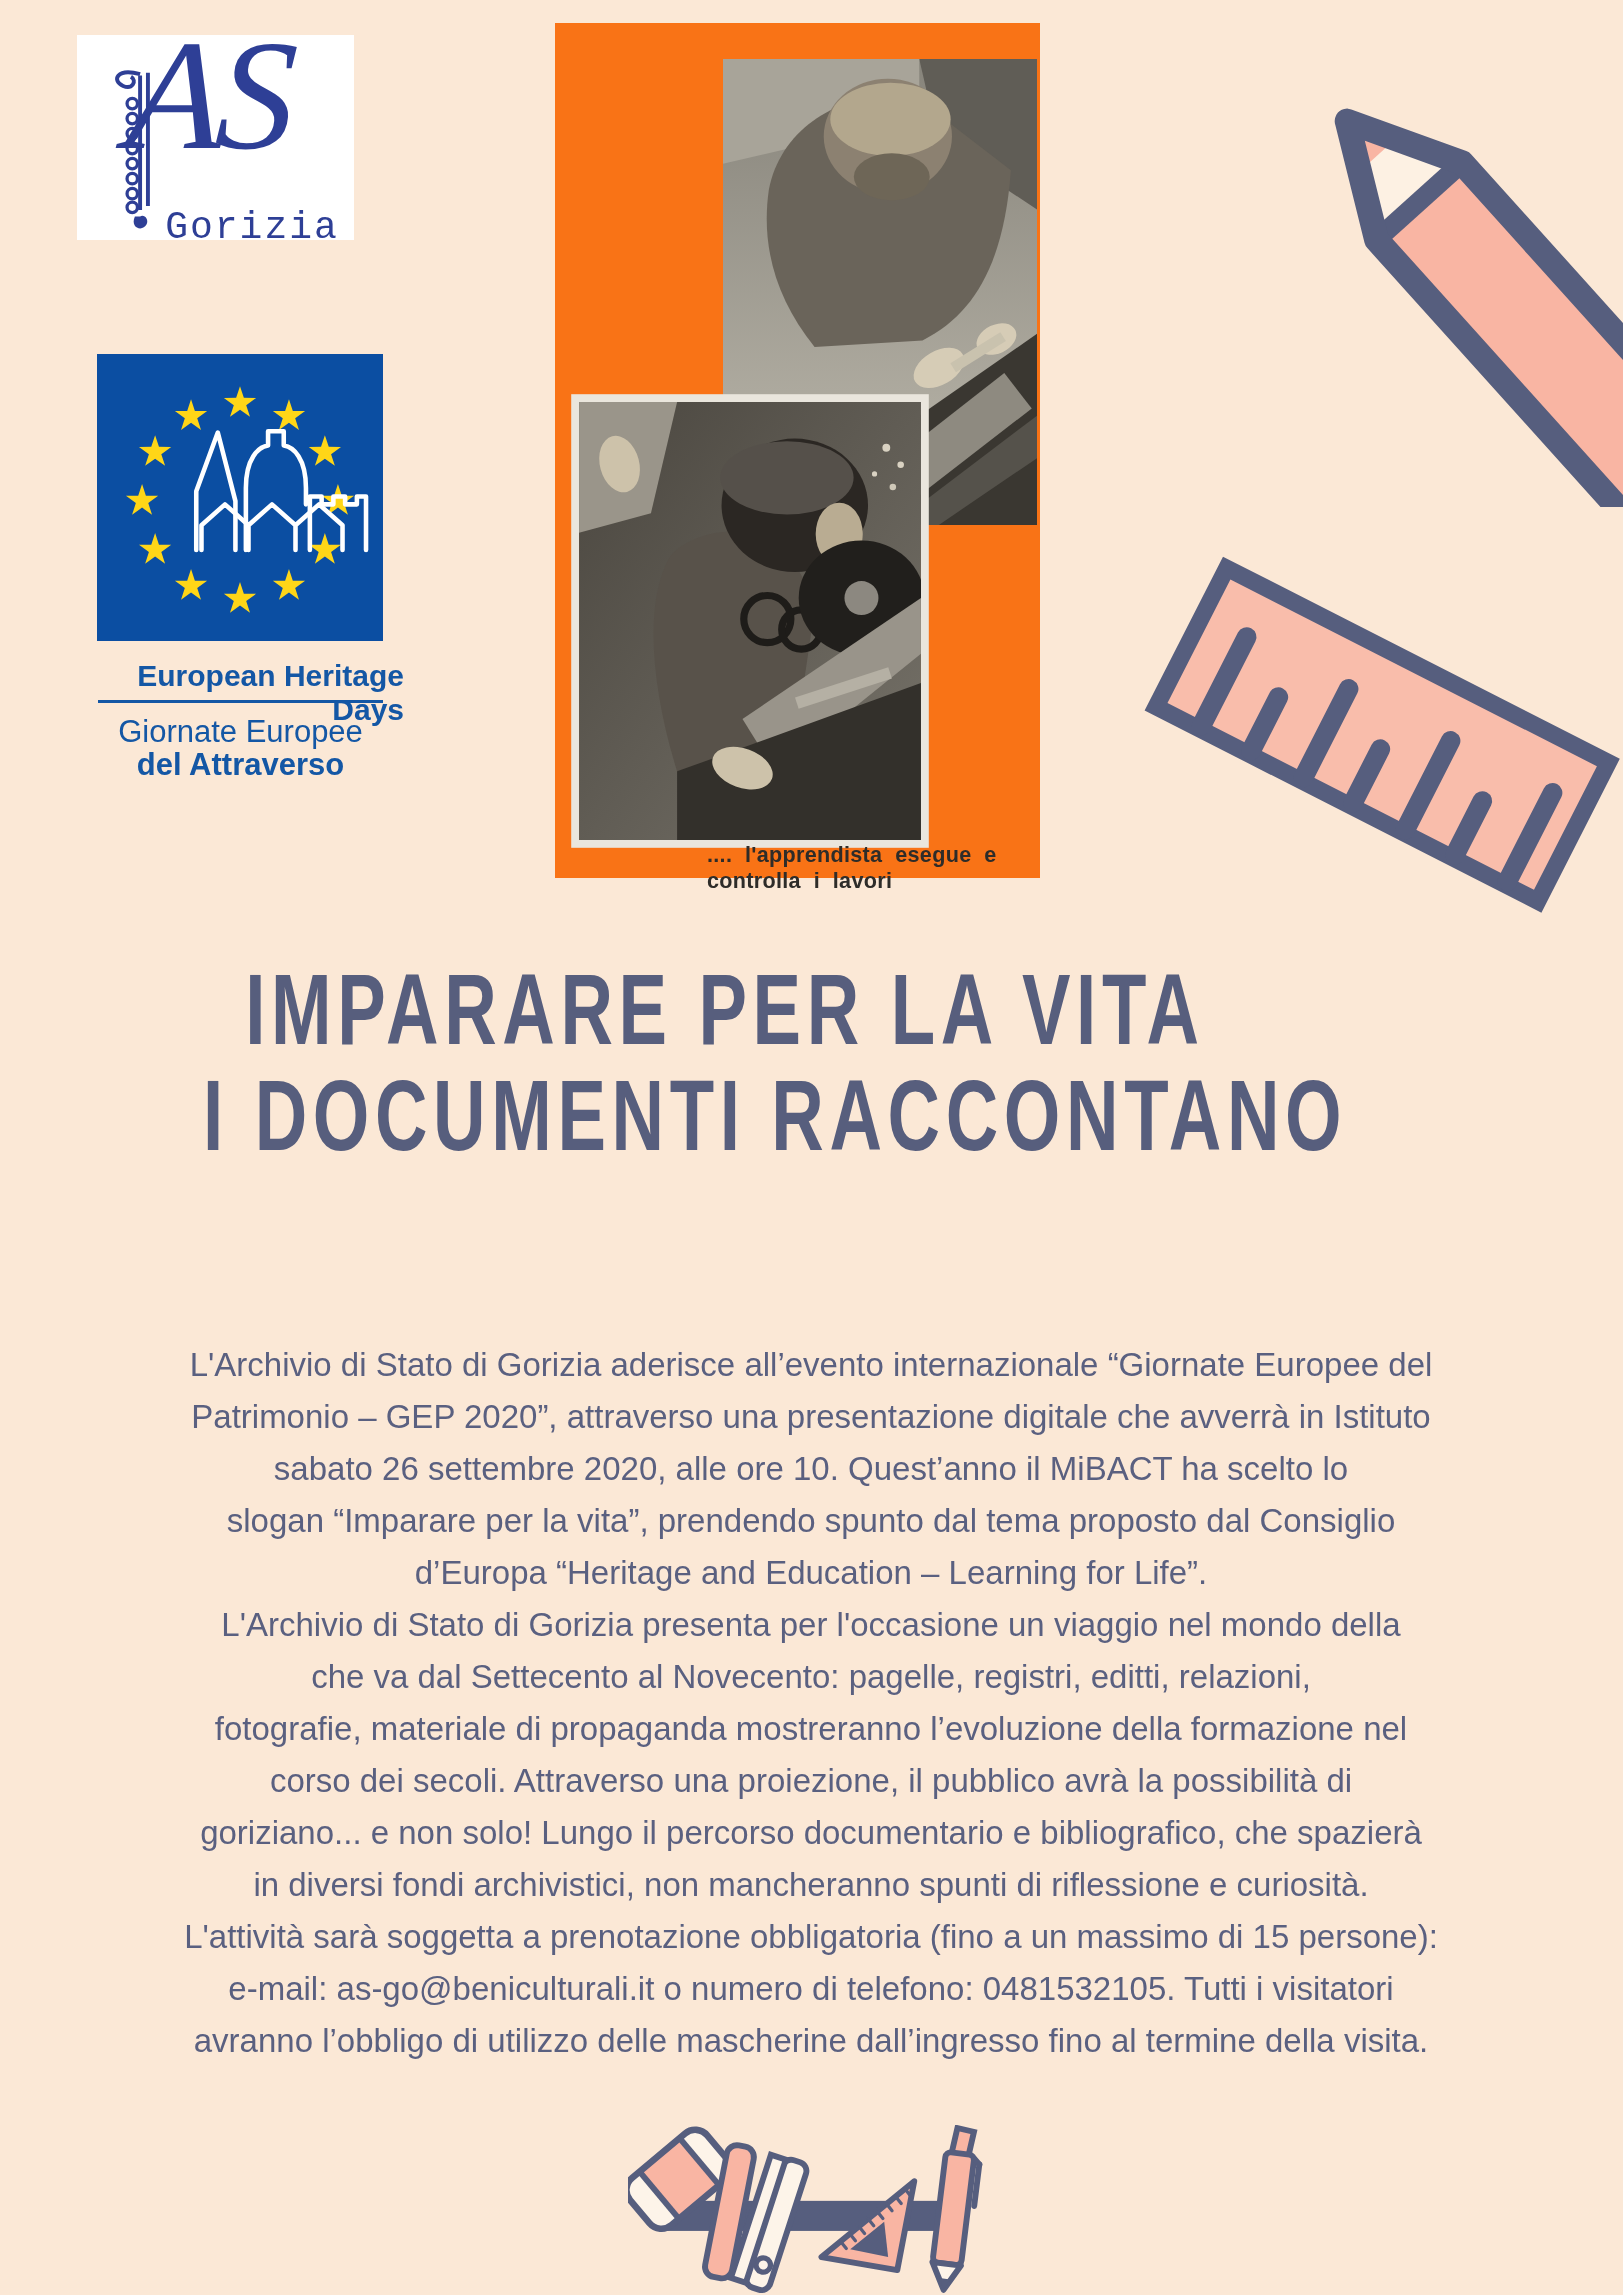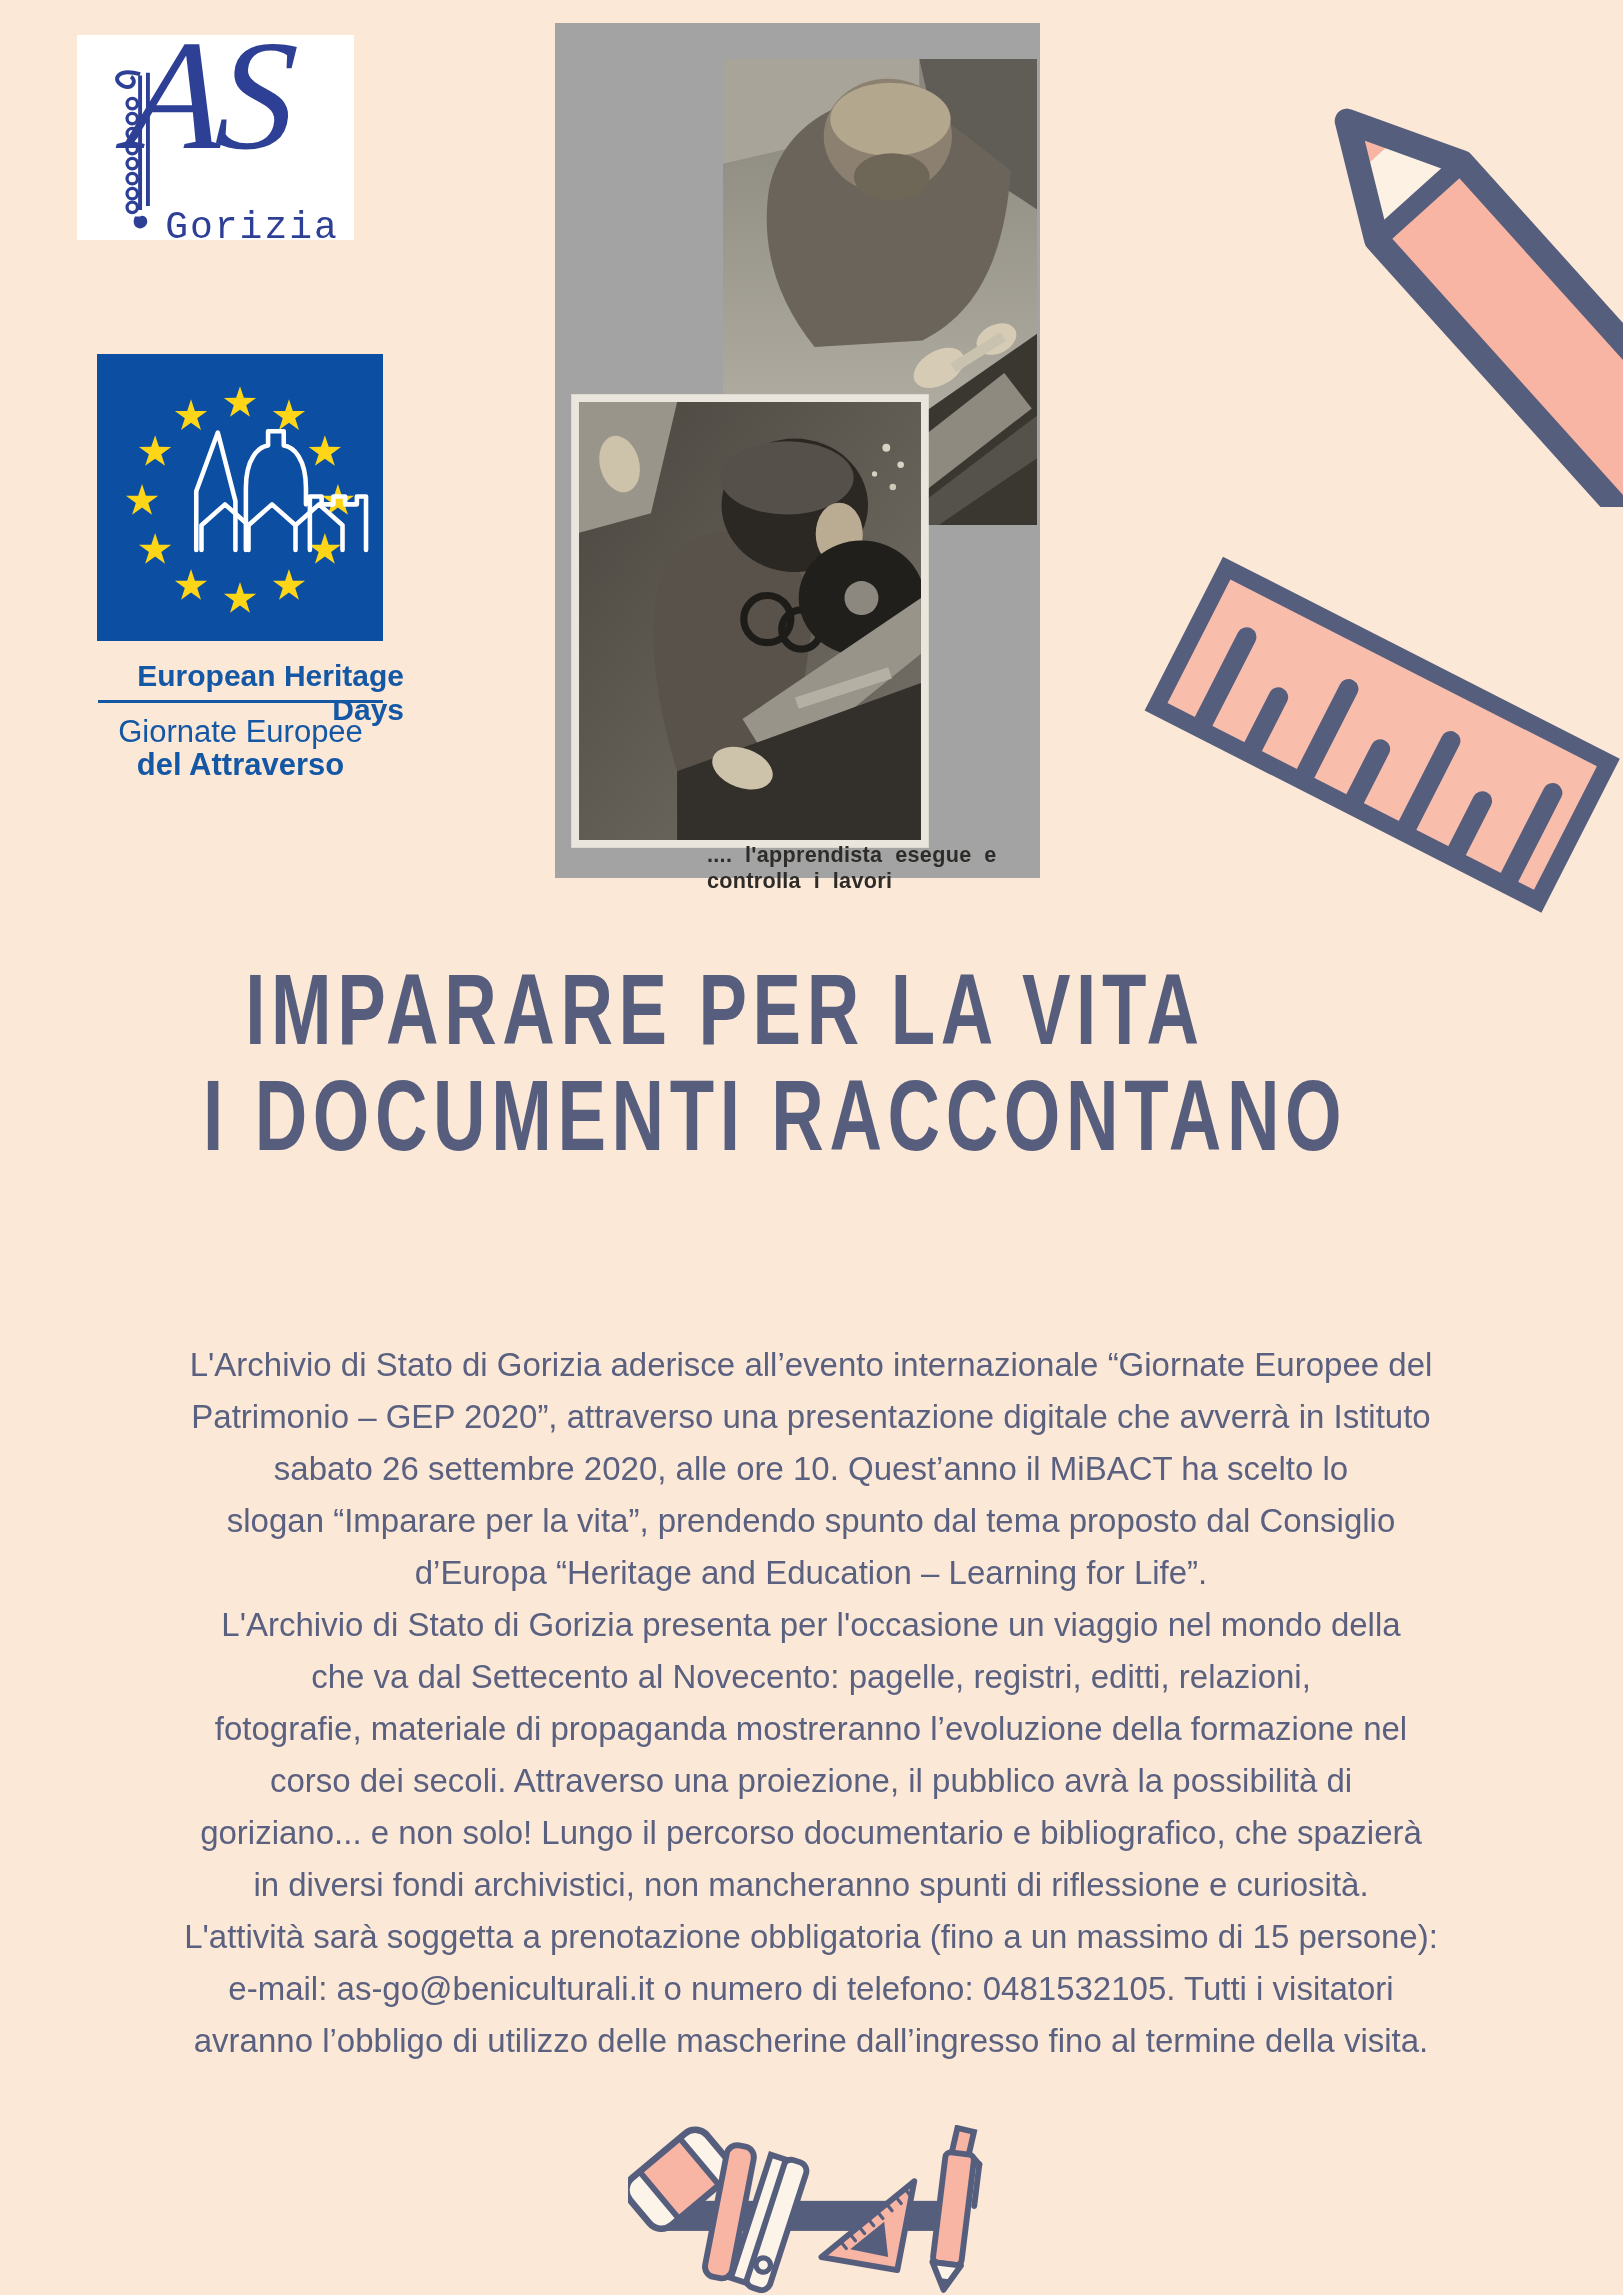--- a/index.html
+++ b/index.html
@@ -18,21 +18,21 @@
   
   .eu-flag{position:absolute;left:97px;top:354px;width:286px;height:287px;background:#0b4ea2;}
   .ehd-en{position:absolute;left:77px;top:659px;width:327px;text-align:right;
     font-size:30px;font-weight:bold;color:#1457a5;}
   .ehd-line{position:absolute;left:98px;top:700px;width:285px;height:2.6px;background:#1457a5;}
   .ehd-it1{position:absolute;left:77px;top:714px;width:327px;text-align:center;
     font-size:31px;font-weight:normal;color:#1457a5;}
   .ehd-it2{position:absolute;left:77px;top:747px;width:327px;text-align:center;
     font-size:31px;font-weight:bold;color:#1457a5;}
   
-  .photo-page{position:absolute;left:555px;top:23px;width:485px;height:855px;background:#a3a3a3;}
+  .photo-page{position:absolute;left:555px;top:23px;width:485px;height:855px;background:#f97316;}
   .photo-top{position:absolute;left:168px;top:36px;width:314px;height:466px;}
   .photo-bottom{position:absolute;left:24px;top:379px;width:342px;height:438px;
     box-shadow:0 0 0 7.8px #eae6dd;}
   .photo-caption{position:absolute;left:152px;top:819px;width:334px;
     font-size:21.6px;font-weight:bold;color:#2e2c29;word-spacing:6.5px;letter-spacing:0.3px;}
   
   .title-wrap{position:absolute;left:0;top:956px;width:1450px;text-align:center;color:#575e7d;}
   .title-line{display:block;white-space:nowrap;font-weight:bold;font-size:101px;line-height:106px;
     letter-spacing:7.8px;transform:scaleX(0.72);transform-origin:50% 50%;}
   

